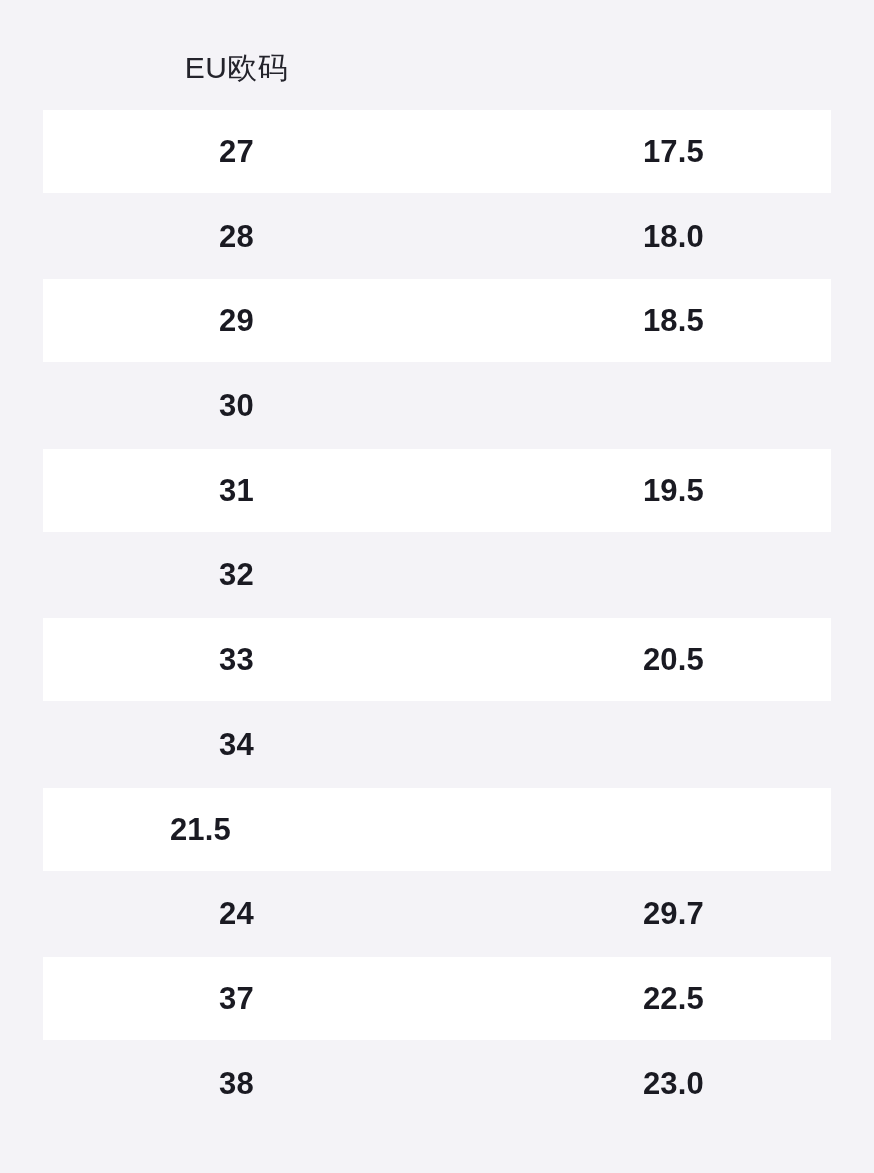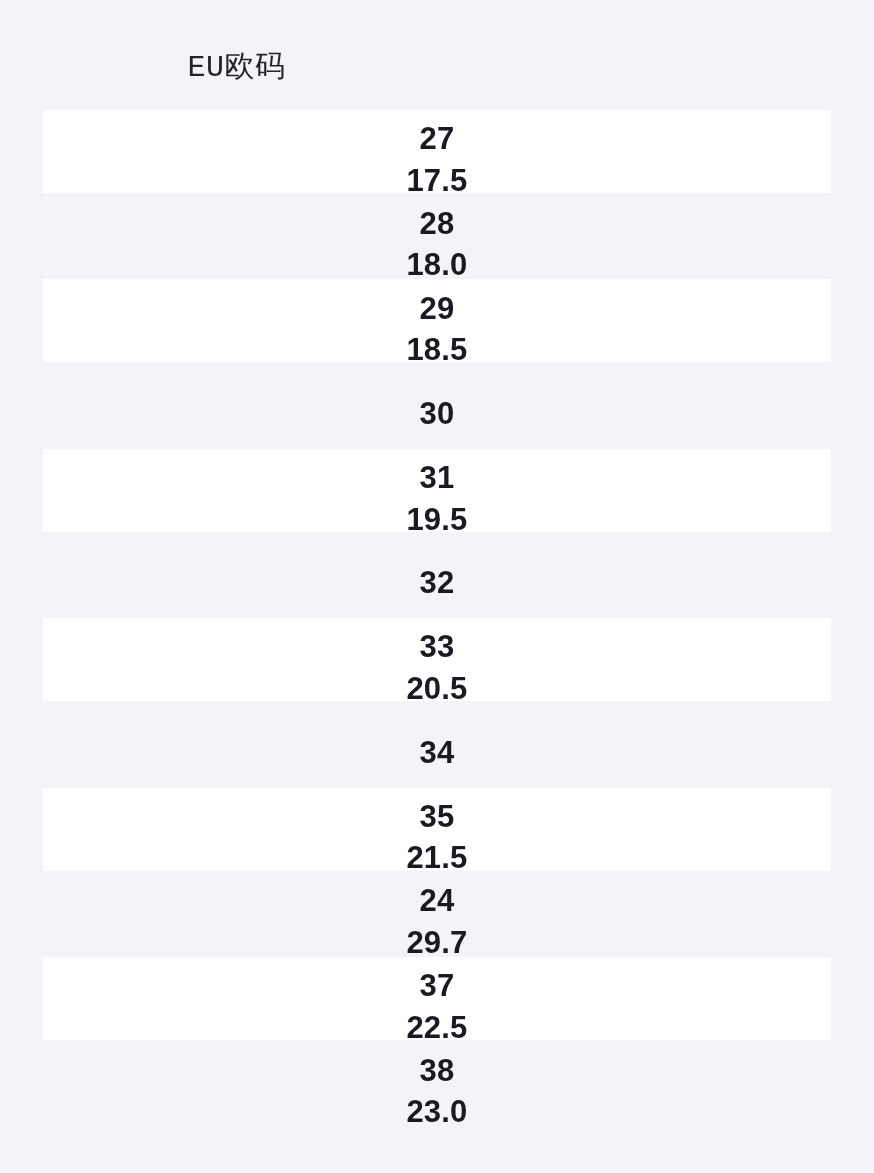--- a/index.html
+++ b/index.html
@@ -26,21 +26,20 @@
     width: 874px;
     height: 52px;
     display: flex;
     align-items: center;
   }
   .chart-header .col {
     display: flex;
     align-items: center;
     justify-content: center;
     height: 52px;
-    font-family: Liberation Mono, monospace;
   }
   .chart-header .col-1 { width: 473px; }
   .chart-header .col-2 { width: 401px; }
   .header-cell {
     font-size: 30px;
     font-weight: 400;
     color: #23232b;
     letter-spacing: 0.5px;
     line-height: 1;
     white-space: nowrap;
@@ -63,26 +62,25 @@
     width: 788px;
     height: 83px;
     background: transparent;
   }
   .row.stripe .band {
     background: #ffffff;
   }
   .row .cells {
     position: absolute;
     left: 0;
-    top: 8px;
+    top: 0;
     width: 874px;
     height: 83px;
     display: flex;
-    align-items: center;
-    flex-direction: column;
+    align-items: flex-start;
   }
   .row .cell {
     display: flex;
     align-items: center;
     justify-content: center;
     height: 83px;
   }
   .row .cell-1 { width: 473px; }
   .row .cell-2 { width: 401px; }
   .cell-value {
@@ -181,23 +179,20 @@
         <div class="band"></div>
         <div class="cells">
           <div class="cell cell-1">
             <span class="cell-value">34</span>
           </div>
         </div>
       </div>
       <div class="row stripe">
         <div class="band"></div>
         <div class="cells">
-          <div class="cell cell-1">
-            <span class="cell-value">35</span>
-          </div>
           <div class="cell cell-2">
             <span class="cell-value">21.5</span>
           </div>
         </div>
       </div>
       <div class="row">
         <div class="band"></div>
         <div class="cells">
           <div class="cell cell-1">
             <span class="cell-value">24</span>

